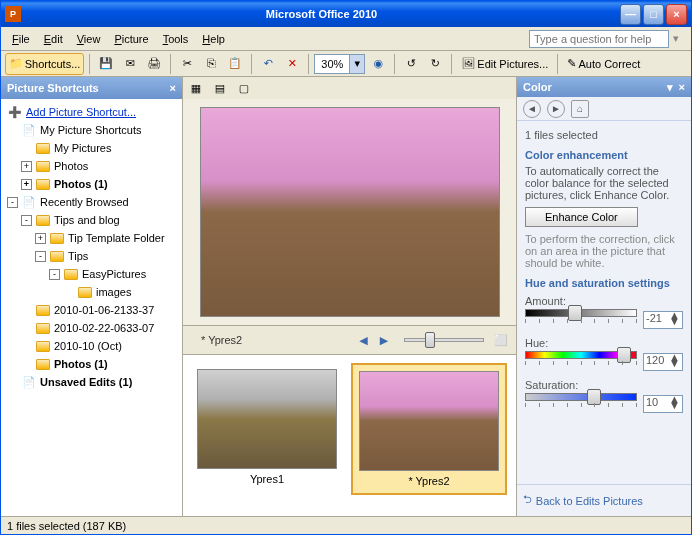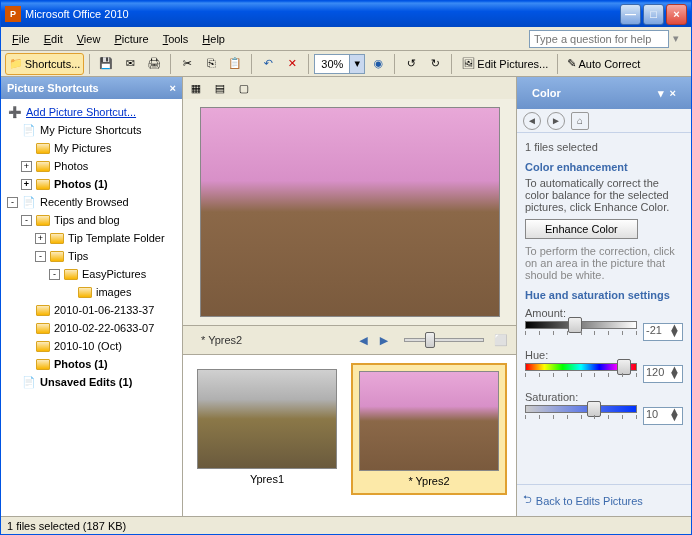--- a/index.html
+++ b/index.html
@@ -1,19 +1,19 @@
 <!DOCTYPE html>
 <html><head>
 <meta charset="utf-8">
 <style>
 * { margin: 0; padding: 0; box-sizing: border-box; font-family: Tahoma, sans-serif; font-size: 11px; }
 body { background: #ece9d8; width: 692px; height: 535px; overflow: hidden; border: 1px solid #0054e3; }
 .titlebar { background: linear-gradient(to bottom, #0058e6 0%, #3a8bf5 8%, #0054e3 40%, #0048c5 100%); height: 26px; display: flex; align-items: center; padding: 0 4px; color: white; }
 .titlebar .icon { width: 16px; height: 16px; background: #d35400; margin-right: 4px; display: flex; align-items: center; justify-content: center; font-weight: bold; font-size: 9px; }
-.titlebar .title { flex: 1; font-weight: normal; }
+.titlebar .title { flex: 1; font-weight: bold; text-align: center; }
 .titlebar .winbtn { width: 21px; height: 21px; background: linear-gradient(#d6e5f5,#7ba4e0); border: 1px solid #3c6aac; border-radius: 3px; margin-left: 2px; display: flex; align-items: center; justify-content: center; cursor: pointer; color: white; font-weight: bold; }
 .titlebar .winbtn.close { background: linear-gradient(#f5a6a0,#e04a3c); border-color: #b0382c; }
 .menubar { background: #ece9d8; height: 24px; display: flex; align-items: center; padding: 0 4px; border-bottom: 1px solid #aca899; }
 .menubar .menu-item { padding: 3px 7px; cursor: pointer; }
 .menubar .menu-item .ul { text-decoration: underline; }
 .menubar .help-box { margin-left: auto; }
 .menubar input { width: 140px; height: 18px; border: 1px solid #7f9db9; padding: 0 4px; font-size: 11px; color: #999; }
 .toolbar { background: #ece9d8; height: 26px; display: flex; align-items: center; padding: 0 4px; border-bottom: 1px solid #aca899; gap: 2px; }
 .tb-btn { height: 22px; min-width: 22px; border: 1px solid transparent; display: flex; align-items: center; justify-content: center; padding: 0 3px; cursor: pointer; border-radius: 3px; }
 .tb-btn.active { background: #fce9a8; border: 1px solid #e0a030; }
@@ -41,21 +41,21 @@
 .slider-track { width: 80px; height: 4px; background: #ddd; border: 1px solid #999; position: relative; margin: 0 10px; }
 .slider-thumb { position: absolute; width: 10px; height: 16px; background: linear-gradient(#f0f0f0,#ccc); border: 1px solid #666; top: -7px; border-radius: 2px; }
 .thumbs { flex: 1; background: white; display: flex; gap: 8px; padding: 8px; align-items: flex-start; }
 .thumb { display: flex; flex-direction: column; align-items: center; padding: 6px; cursor: pointer; }
 .thumb.sel { background: #fce9a8; border: 2px solid #e0a030; }
 .thumb-img { width: 140px; height: 100px; border: 1px solid #888; }
 .thumb-img.t1 { background: linear-gradient(to bottom, #d0d0d0 0%, #b0b0b0 30%, #8b7848 50%, #6a5a3d 100%); }
 .thumb-img.t2 { background: linear-gradient(to bottom, #e8a8d8 0%, #d890c8 35%, #8b6848 50%, #7a5a3d 100%); }
 .thumb-label { margin-top: 4px; }
 .right-panel { width: 175px; background: #eef2f8; border-left: 1px solid #aca899; display: flex; flex-direction: column; }
-.rp-header { background: linear-gradient(#8db2e3,#6b93cc); color: white; font-weight: bold; height: 32px; display: flex; align-items: center; padding: 0 15px; }
+.rp-header { background: linear-gradient(#8db2e3,#6b93cc); color: white; font-weight: bold; height: 20px; display: flex; align-items: center; padding: 0 6px; }
 .rp-header .dd { margin-left: auto; }
 .rp-nav { height: 24px; display: flex; align-items: center; gap: 6px; padding: 0 6px; border-bottom: 1px solid #c5d2e8; }
 .rp-nav-btn { width: 18px; height: 18px; border: 1px solid #999; border-radius: 9px; display: flex; align-items: center; justify-content: center; cursor: pointer; color: #555; font-size: 10px; }
 .rp-body { padding: 8px; flex: 1; color: #555; }
 .rp-section-title { color: #3c6aac; font-weight: bold; margin: 8px 0 4px; }
 .rp-btn { background: linear-gradient(#fefefe,#e0e0e0); border: 1px solid #888; padding: 3px 19px; cursor: pointer; margin: 6px 0; }
 .rp-slider-label { margin-top: 6px; margin-bottom: 2px; }
 .rp-slider-row { display: flex; align-items: center; gap: 6px; }
 .rp-slider { flex: 1; position: relative; height: 22px; }
 .rp-slider .track { height: 8px; width: 100%; border: 1px solid #777; }

